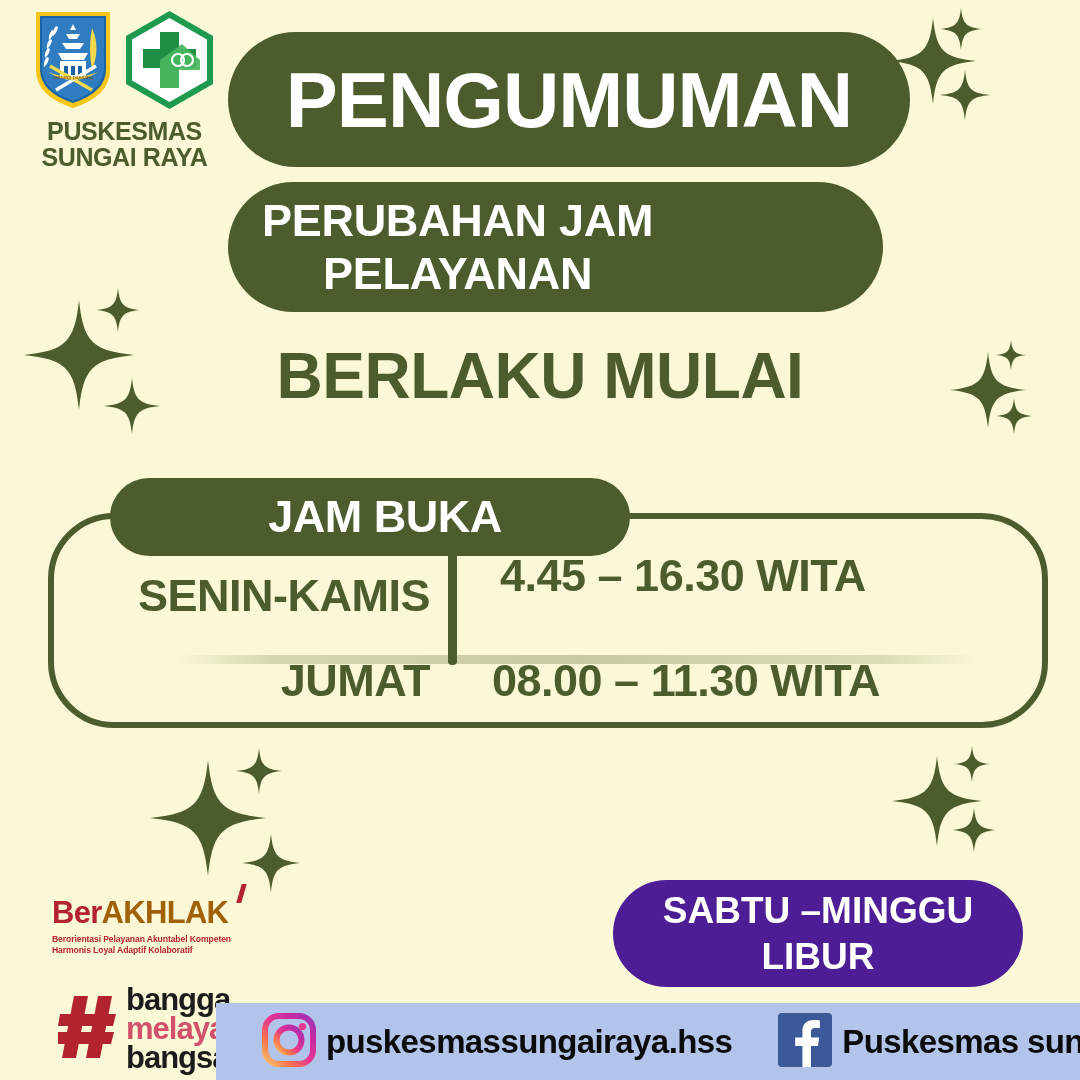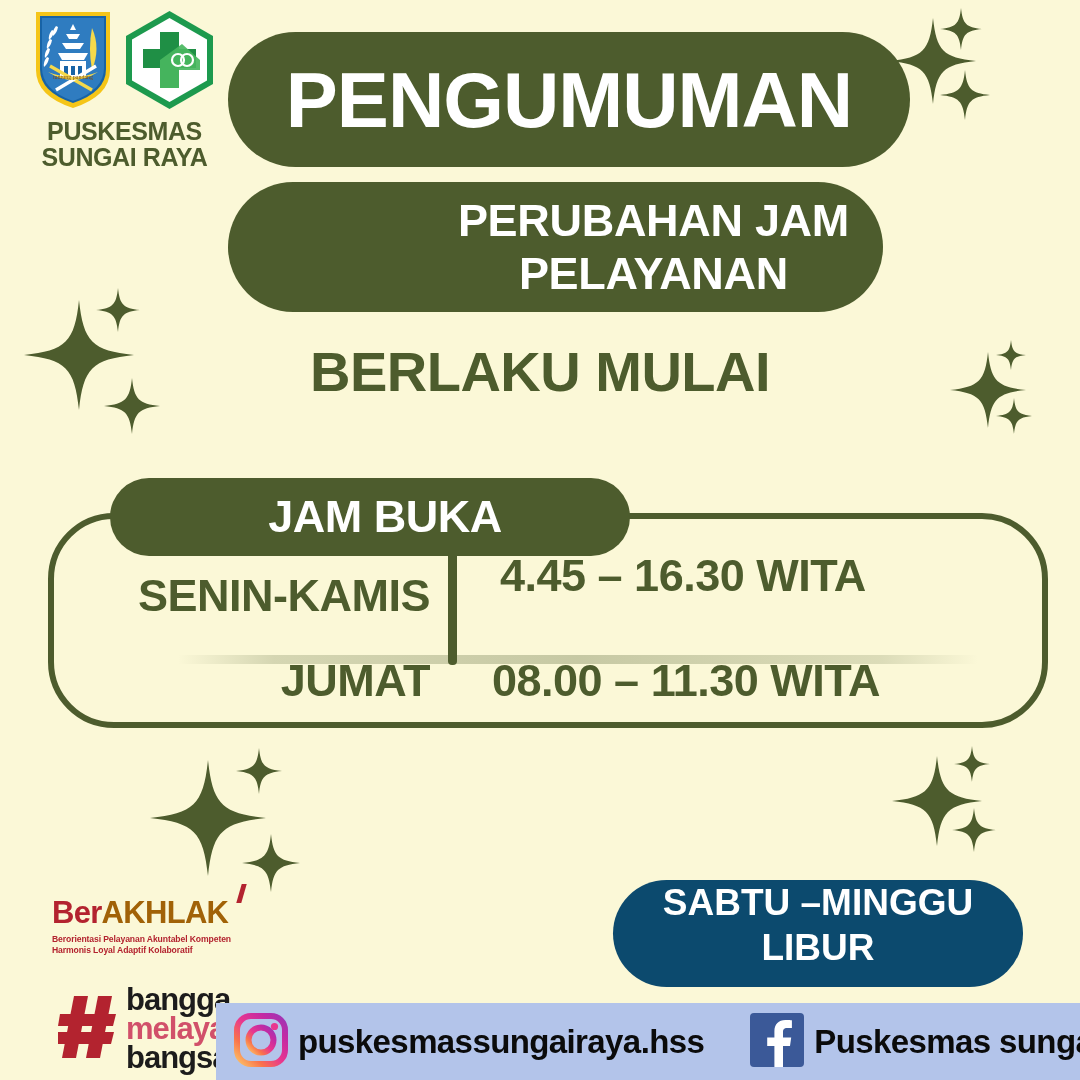--- a/index.html
+++ b/index.html
@@ -51,38 +51,38 @@
     font-size: 78px; letter-spacing: -1px;
     white-space: nowrap;
     line-height: 1;
   }
 
   #pill-subtitle {
     position: absolute; left: 228px; top: 182px;
     width: 655px; height: 130px;
     background: #4d5c2d;
     border-radius: 66px;
-    display: flex; align-items: center; justify-content: flex-end;
+    display: flex; align-items: center; justify-content: flex-start;
     padding: 12px 34px;
   }
   #pill-subtitle .txt {
     color: #ffffff; font-weight: bold;
     font-size: 45px; line-height: 1.18;
     text-align: center; letter-spacing: -0.3px;
     white-space: pre-line;
   }
 
   
   #effective {
     position: absolute; left: 0; top: 340px; width: 1080px;
     text-align: center;
     color: #4d5c2d; font-weight: bold;
     letter-spacing: -0.5px;
   }
-  #effective .l1 { font-size: 56px; line-height: 1.14; }
+  #effective .l1 { font-size: 64px; line-height: 1.14; }
   #effective .l2 { font-size: 48px; line-height: 1.14; }
 
   
   #schedule {
     position: absolute; left: 48px; top: 513px;
     width: 1000px; height: 215px;
     border: 6px solid #4d5c2d;
     border-radius: 66px;
     background: transparent;
   }
@@ -123,23 +123,23 @@
   }
   #day-0  { left: 60px;  top: 570px; width: 370px; }
   #time-0 { left: 500px; top: 550px; }
   #day-1  { left: 60px;  top: 655px; width: 370px; }
   #time-1 { left: 492px; top: 655px; }
 
   
   #pill-closed {
     position: absolute; left: 613px; top: 880px;
     width: 410px; height: 107px;
-    background: #0c4a6e;
+    background: #4c1d95;
     border-radius: 54px;
-    display: flex; justify-content: center;
+    display: flex; align-items: center; justify-content: center;
   }
   #pill-closed .txt {
     color: #ffffff; font-weight: bold; font-size: 37px;
     line-height: 1.22; text-align: center; white-space: pre-line;
   }
 
   
   #berakhlak { position: absolute; left: 52px; top: 895px; width: 200px; }
   #berakhlak .word {
     font-size: 31px; font-weight: bold; color: #b3232f;
@@ -168,21 +168,21 @@
   #bangga .stack { line-height: 0.94; }
   #bangga .b1 { font-size: 31px; font-weight: bold; color: #1c1c1c; letter-spacing: -1px; }
   #bangga .b2 { font-size: 31px; font-weight: bold; color: #d1506a; letter-spacing: -1px; }
   #bangga .b3 { font-size: 31px; font-weight: bold; color: #1c1c1c; letter-spacing: -1px; }
 
   
   #social {
     position: absolute; left: 216px; top: 1003px;
     width: 864px; height: 77px;
     background: #b3c4ea;
-    display: flex; align-items: center;
+    display: flex; align-items: center; padding-left: 28px;
   }
   .social-item { display: flex; align-items: center; }
   #social-ig { margin-left: 18px; }
   #social-fb { margin-left: 46px; }
   .social-handle {
     margin-left: 10px;
     color: #0b0b0b; font-size: 33px; font-weight: bold;
     letter-spacing: -0.6px; white-space: nowrap;
   }
 </style>

